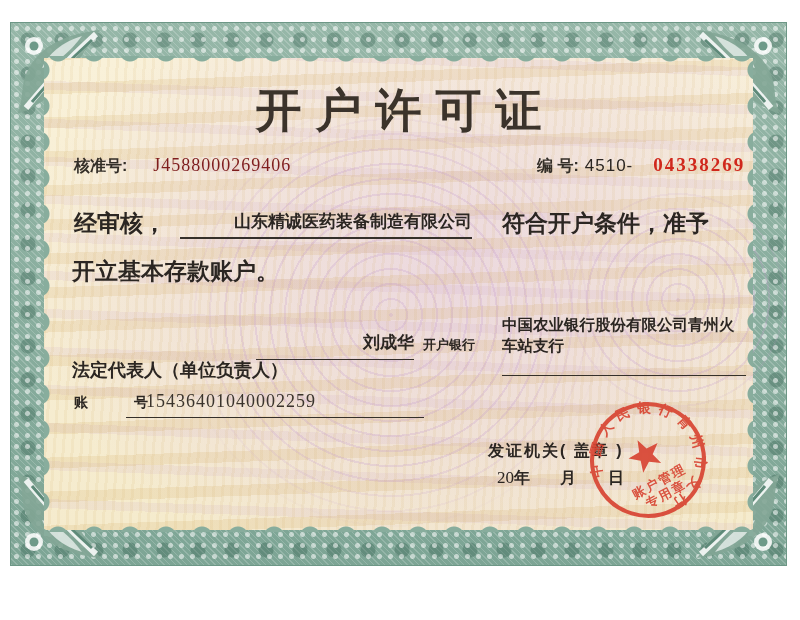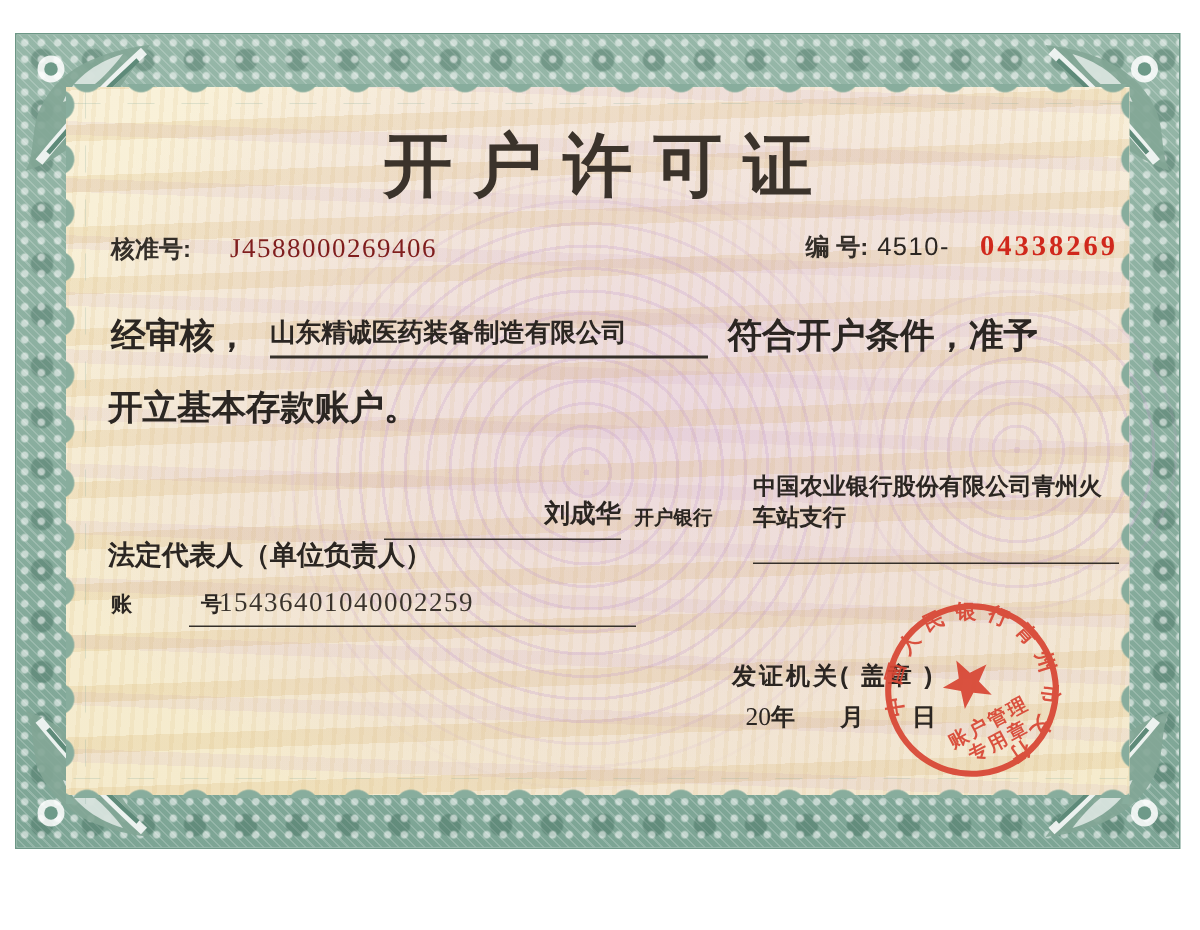--- a/index.html
+++ b/index.html
@@ -68,23 +68,23 @@
     font-size:46px;font-weight:700;letter-spacing:14px;color:#3b332b;text-indent:14px;
   }
   .label{font-weight:700;color:#332e28;}
   .approval{left:64px;top:133px;font-size:16px;}
   .approval .val{font-family:"Liberation Serif",serif;font-size:18px;font-weight:400;margin-left:26px;letter-spacing:1px;color:#7f1d1d;}
   .serial{left:527px;top:132px;font-size:16px;}
   .serial .prefix{font-size:17px;margin-left:6px;letter-spacing:1px;}
   .serial .red{color:#d0281c;font-family:"Liberation Serif",serif;font-weight:700;font-size:19px;letter-spacing:2px;margin-left:20px;}
   .review-row{left:64px;top:186px;right:40px;display:flex;align-items:flex-end;}
   .review-prefix,.review-suffix{font-size:23px;font-weight:600;color:#2b2622;white-space:nowrap;}
-  .company-box{width:292px;margin:0 8px 0 14px;text-align:left;border-bottom:2px solid #35302a;
+  .company-box{width:292px;margin:0 8px 0 14px;text-align:right;border-bottom:2px solid #35302a;
     font-size:17px;font-weight:600;padding-bottom:4px;white-space:nowrap;}
-  .review-suffix{margin-left:5px;}
+  .review-suffix{margin-left:22px;}
   .open-line{left:62px;top:234px;font-size:23px;font-weight:600;}
   .legal-label{left:62px;top:313px;font-size:18px;font-weight:600;margin-top:23px;}
   .legal-name-box{left:246px;top:309px;width:158px;border-bottom:1.5px solid #35302a;text-align:right;
     font-size:17px;font-weight:600;padding-bottom:5px;}
   .bank-label{left:413px;top:314px;font-size:13px;font-weight:600;}
   .bank-box{left:492px;top:292px;width:244px;border-bottom:1.5px solid #35302a;
     font-size:15.5px;font-weight:600;line-height:21px;padding-bottom:19px;}
   .acct-label{left:64px;top:372px;font-size:14px;font-weight:700;letter-spacing:16px;}
   .acct-box{left:116px;top:369px;width:278px;border-bottom:1.5px solid #35302a;
     font-family:"Liberation Serif",serif;font-size:18px;padding:0 0 5px 20px;letter-spacing:1px;color:#3a342c;}

